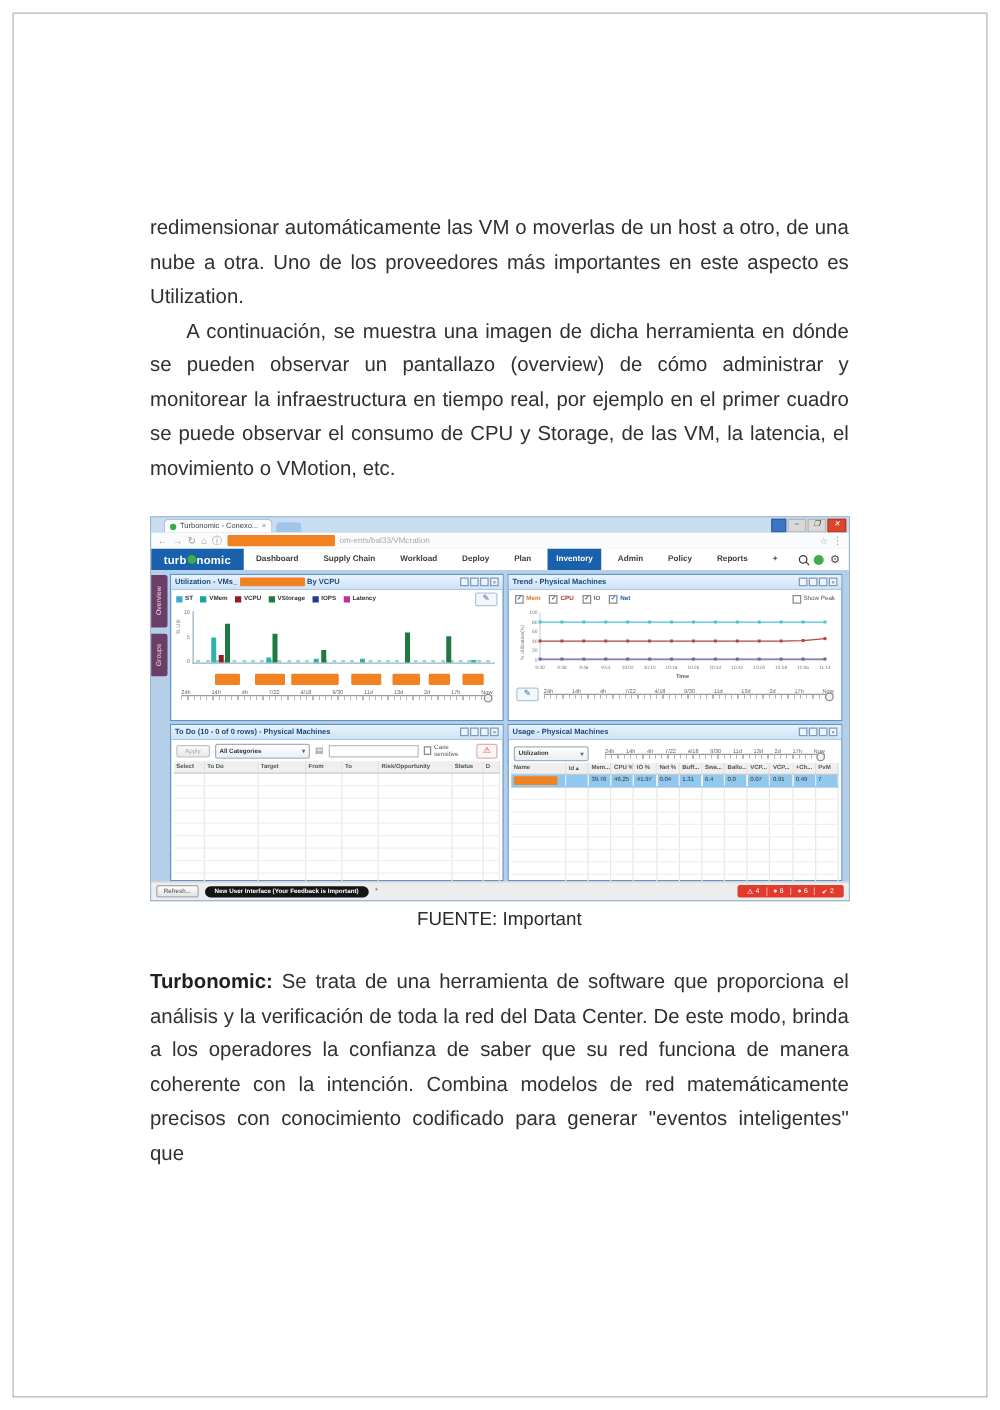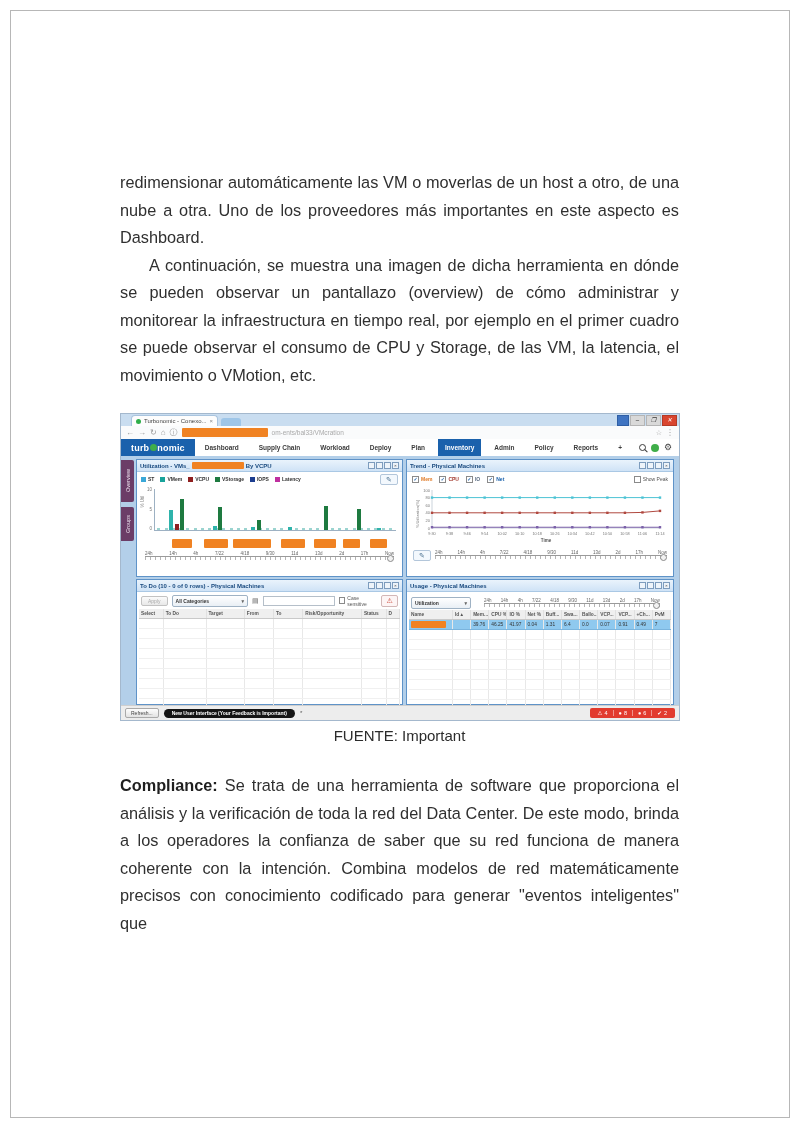--- a/index.html
+++ b/index.html
@@ -155,21 +155,21 @@
          border-right:1px solid rgba(255,255,255,.45);}
   .badge:last-child{border-right:none;}
   .badge .bi{font-size:5.5px;}
 </style>
 </head>
 <body>
 
 <div class="page-frame"></div>
 
 <div class="textblock tb1">
-  <p>redimensionar automáticamente las VM o moverlas de un host a otro, de una nube a otra. Uno de los proveedores más importantes en este aspecto es Dashboard.</p>
+  <p>redimensionar automáticamente las VM o moverlas de un host a otro, de una nube a otra. Uno de los proveedores más importantes en este aspecto es Utilization.</p>
   <p class="indent">A continuación, se muestra una imagen de dicha herramienta en dónde se pueden observar un pantallazo (overview) de cómo administrar y monitorear la infraestructura en tiempo real, por ejemplo en el primer cuadro se puede observar el consumo de CPU y Storage, de las VM, la latencia, el movimiento o VMotion, etc.</p>
 </div>
 
 <div class="shot">
 
   <div class="tabstrip">
     <div class="tab">
       <span class="fav"></span>
       <span>Turbonomic - Conexo...</span>
       <span class="tab-x">×</span>
@@ -837,14 +837,14 @@
           <span class="bi">✔</span>
           <span>2</span>
         </span>
       </div>
   </div>
 </div>
 
 <div class="caption">FUENTE: Important</div>
 
 <div class="textblock tb3">
-  <p><b>Compliance:</b><span> Se trata de una herramienta de software que proporciona el análisis y la verificación de toda la red del Data Center. De este modo, brinda a los operadores la confianza de saber que su red funciona de manera coherente con la intención. Combina modelos de red matemáticamente precisos con conocimiento codificado para generar "eventos inteligentes" que</span></p>
+  <p><b>Turbonomic:</b><span> Se trata de una herramienta de software que proporciona el análisis y la verificación de toda la red del Data Center. De este modo, brinda a los operadores la confianza de saber que su red funciona de manera coherente con la intención. Combina modelos de red matemáticamente precisos con conocimiento codificado para generar "eventos inteligentes" que</span></p>
 </div>
 
 </body></html>

